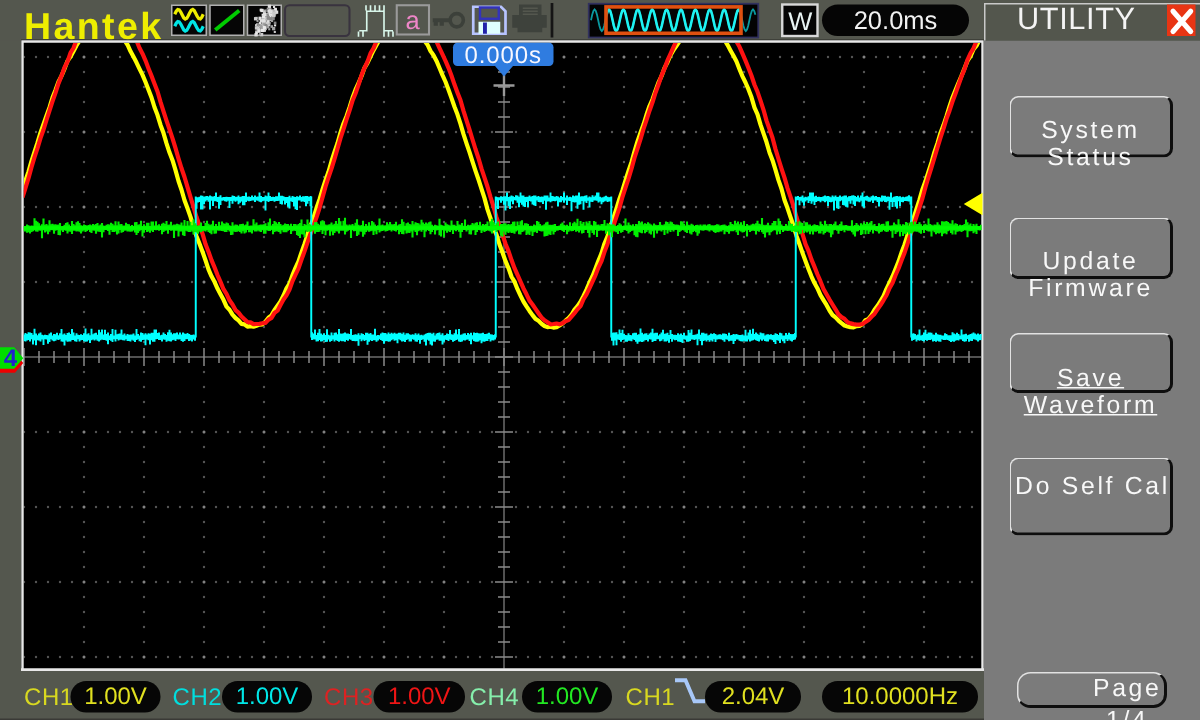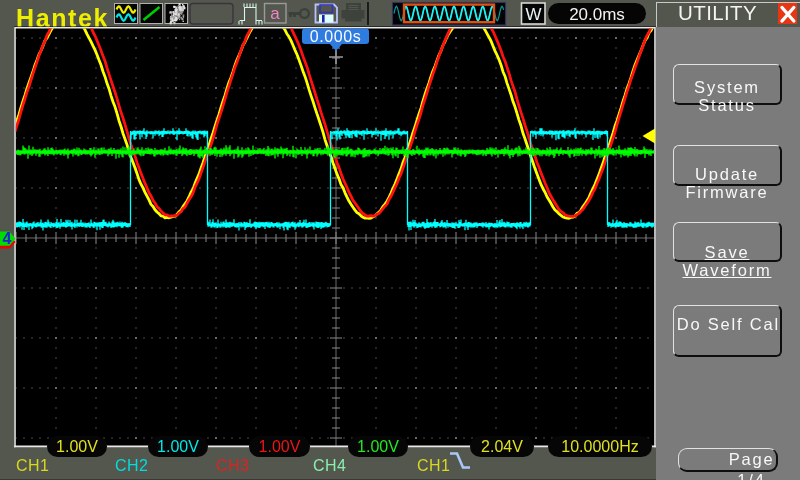--- a/index.html
+++ b/index.html
@@ -1,19 +1,19 @@
 <!DOCTYPE html>
 <html><head><meta charset="utf-8"><style>
 html,body{margin:0;padding:0;width:800px;height:480px;overflow:hidden;background:#54574e;font-family:"Liberation Sans",sans-serif;}
 #root{position:relative;width:800px;height:480px;}
 .abs{position:absolute;}
 .btn{position:absolute;left:673px;width:109px;background:#7b7b7b;border-radius:6px;
 border-top:1.5px solid #e2e2e2;border-left:1.5px solid #e2e2e2;border-bottom:2px solid #0e0e0e;border-right:2px solid #0e0e0e;
 color:#f8f8f8;text-align:center;font-size:16.5px;letter-spacing:1.8px;line-height:18px;box-sizing:border-box;}
-.pill{position:absolute;top:436px;height:21px;background:#060606;border-radius:10.5px;color:#fff;text-align:center;line-height:21px;font-size:16px;}
+.pill{position:absolute;top:454px;height:21px;background:#060606;border-radius:10.5px;color:#fff;text-align:center;line-height:21px;font-size:16px;}
 .chlab{position:absolute;top:457px;font-size:16px;letter-spacing:0.4px;}
 </style></head><body>
 <div id="root">
 <div class="abs" style="left:656px;top:26px;width:144px;height:454px;background:#7b7b7b"></div>
 <div class="abs" style="left:0;top:0;width:800px;height:27px;background:#54574e"></div>
 <div class="abs" style="left:656px;top:2px;width:144px;height:25px;background:#53564d;border-top:1.6px solid #c9c9c9;border-left:1.6px solid #c9c9c9;box-sizing:border-box"></div>
 <div class="abs" style="left:678px;top:0.5px;color:#f4f4f4;font-size:20.5px;letter-spacing:0.4px;">UTILITY</div>
 <div class="abs" style="left:777.5px;top:3px;width:19.5px;height:21px;background:#e83514"></div>
 <svg class="abs" style="left:777.5px;top:3px" width="20" height="21">
       <path d="M4 4.5L15.8 18 M15.8 4.5L4 18" stroke="#fff" stroke-width="3.4" stroke-linecap="round"></path>

